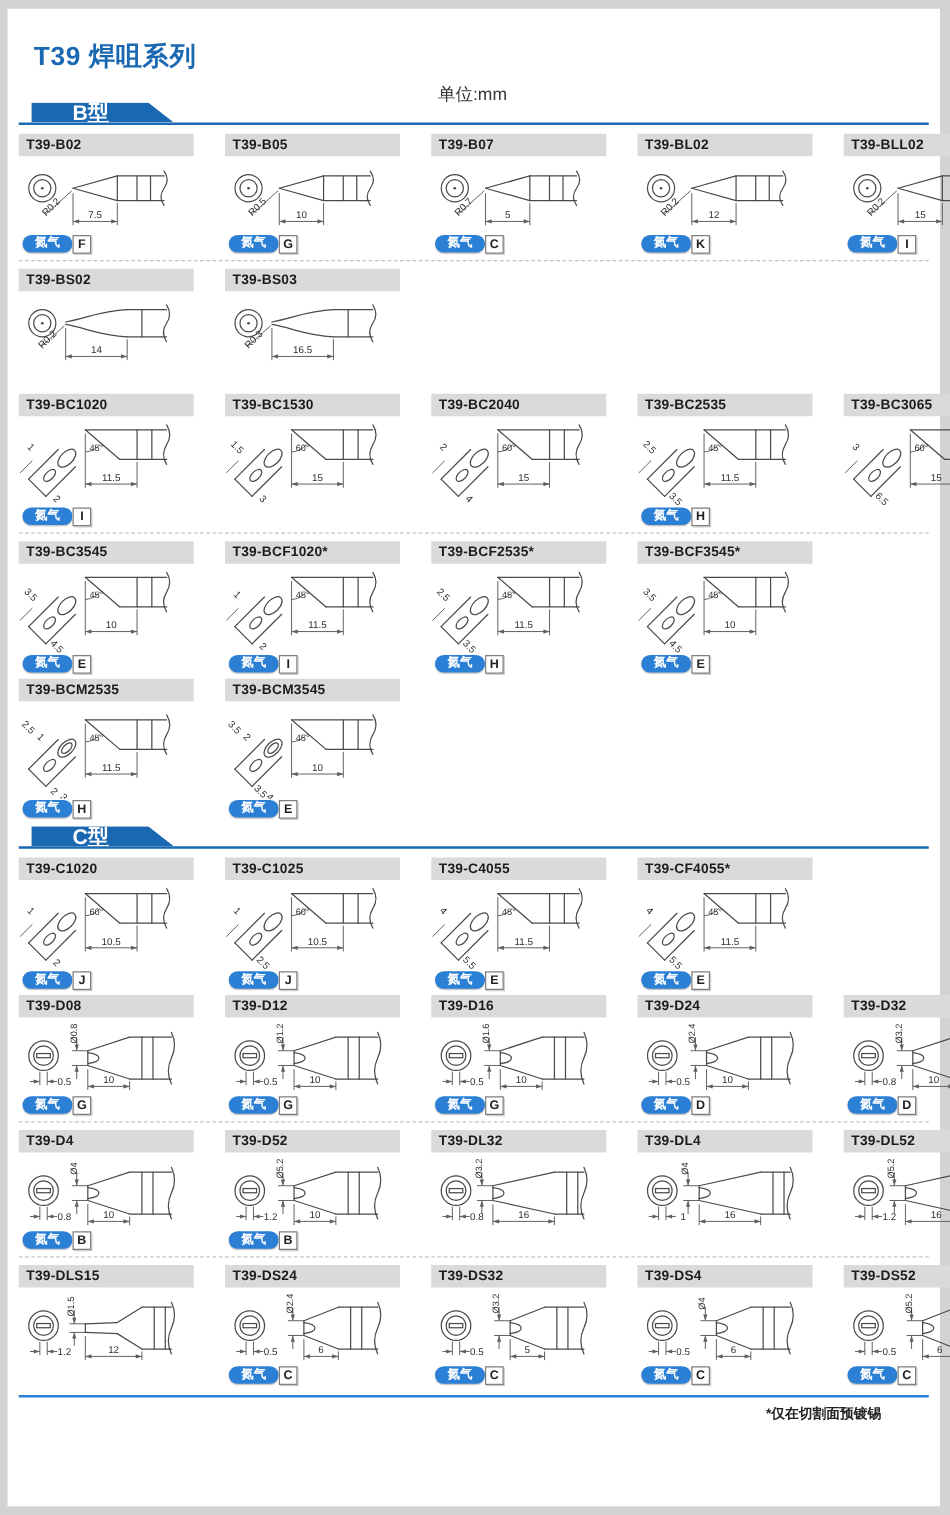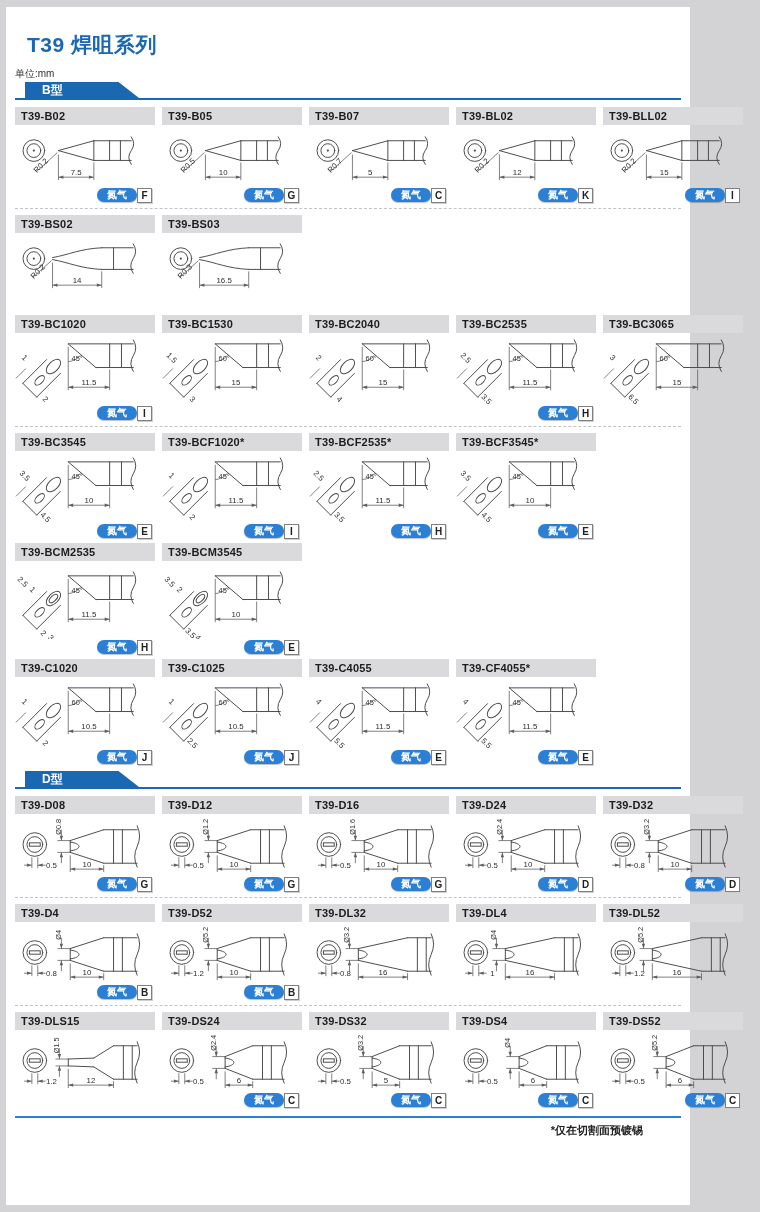--- a/index.html
+++ b/index.html
@@ -1,29 +1,29 @@
 <!DOCTYPE html>
 <html style="--accent: #1a68b2; --badge: #2b80d5;"><head>
 <meta charset="utf-8">
 <style>
   html,body{margin:0;padding:0;width:760px;height:1212px;background:#d3d3d5;overflow:hidden}
   body{font-family:"Liberation Sans","DejaVu Sans",sans-serif}
-  .page{position:absolute;left:6px;top:7px;width:684px;height:1198px;background:#fff;box-sizing:border-box;padding:0 9px}
+  .page{position:absolute;left:6px;top:7px;width:746px;height:1198px;background:#fff;box-sizing:border-box;padding:0 9px}
   .title{color:var(--accent,#1a68b2);font-size:21px;font-weight:bold;margin:24px 0 8px 12px;letter-spacing:.5px}
-  .unit{text-align:left;font-size:10px;color:#333;height:12px;margin:0 2px -2px 0}
+  .unit{text-align:center;font-size:14px;color:#333;height:12px;margin:0 2px -2px 0}
   .section-banner{position:relative;height:16px;border-bottom:2px solid var(--accent,#1a68b2);margin:5px 0 4px}
   .tab{position:absolute;left:10px;bottom:0;height:16px;line-height:17px;width:114px;background:var(--accent,#1a68b2);
-       color:#fff;font-size:12px;font-weight:bold;padding-left:17px;box-sizing:border-box;
+       color:#fff;font-size:17px;font-weight:bold;padding-left:33px;box-sizing:border-box;
        clip-path:polygon(0 0,82% 0,100% 100%,0 100%)}
-  .row{display:flex;gap:7px;padding:3px 0 1px}
+  .row{display:flex;gap:25px;padding:3px 0 1px}
   .cell{width:140px;flex:none}
   .cell-header{height:18px;line-height:18px;background:#dadadd;font-size:11px;font-weight:bold;color:#1c1c1c;padding-left:6px;letter-spacing:.2px}
   .draw{padding-top:1px}
   .draw svg{display:block}
-  .badges{display:flex;justify-content:flex-end;align-items:center;height:16px;padding:0 3px}
+  .badges{display:flex;justify-content:flex-start;align-items:center;height:16px;padding:0 3px}
   .n2{background:var(--badge,#2b80d5);color:#fff;font-size:10px;font-weight:bold;border-radius:8px;padding:0 10px;height:14px;line-height:14px;box-shadow:0 1px 1px rgba(0,0,0,.25)}
   .grade{width:13px;height:13px;border:1px solid #7f7f7f;background:#fff;color:#222;font-size:10px;font-weight:bold;line-height:13px;text-align:center;box-shadow:1px 1px 0 #cfcfcf}
   .hide{visibility:hidden}
   .dashed{border-top:1px dashed #c3c3c5;margin:4px 0 3px}
   .footrule{border-top:2px solid var(--badge,#2b80d5);margin-top:7px}
   .footnote{text-align:right;padding-right:38px;font-size:11px;font-weight:bold;color:#222;margin-top:5px}
   svg text{font-family:"Liberation Sans","DejaVu Sans",sans-serif}
 </style>
 </head>
 <body>
@@ -613,20 +613,23 @@
               <polygon points="96,58 91,56.3 91,59.7" fill="#5f5f5f"></polygon>
               <text x="75" y="55.5" font-size="8" fill="#2e2e2e" text-anchor="middle">10</text>
             </svg>
           </div>
           <div class="badges">
             <span class="n2">氮气</span>
             <span class="grade">E</span>
           </div>
         </div>
       </div>
+      <div class="section-banner">
+        <span class="tab">C型</span>
+      </div>
       <div class="row">
         <div class="cell">
           <div class="cell-header">T39-C1020</div>
           <div class="draw">
             <svg viewBox="0 0 142 72" width="140" height="71">
               <line x1="8" y1="50" x2="32" y2="26" stroke="#4a4a4a" stroke-width="1" fill="none" stroke-linecap="round"></line>
               <line x1="22" y1="64" x2="46" y2="40" stroke="#4a4a4a" stroke-width="1" fill="none" stroke-linecap="round"></line>
               <line x1="8" y1="50" x2="22" y2="64" stroke="#4a4a4a" stroke-width="1" fill="none" stroke-linecap="round"></line>
               <ellipse cx="39" cy="33" rx="9" ry="5" transform="rotate(-45 39 33)" stroke="#4a4a4a" stroke-width="1" fill="none" stroke-linecap="round"></ellipse>
               <ellipse cx="25" cy="47" rx="6" ry="3.2" transform="rotate(-45 25 47)" stroke="#4a4a4a" stroke-width="1" fill="none" stroke-linecap="round"></ellipse>
@@ -746,23 +749,20 @@
               <polygon points="54,54 59,52.3 59,55.7" fill="#5f5f5f"></polygon>
               <polygon points="96,54 91,52.3 91,55.7" fill="#5f5f5f"></polygon>
               <text x="75" y="51.5" font-size="8" fill="#2e2e2e" text-anchor="middle">11.5</text>
             </svg>
           </div>
           <div class="badges">
             <span class="n2">氮气</span>
             <span class="grade">E</span>
           </div>
         </div>
-      </div>
-      <div class="section-banner">
-        <span class="tab">D型</span>
       </div>
       <div class="row">
         <div class="cell">
           <div class="cell-header">T39-D08</div>
           <div class="draw">
             <svg viewBox="0 0 142 62" width="140" height="61">
               <circle cx="20" cy="30" r="12" stroke="#4a4a4a" stroke-width="1" fill="none" stroke-linecap="round"></circle>
               <circle cx="20" cy="30" r="8" stroke="#4a4a4a" stroke-width="1" fill="none" stroke-linecap="round"></circle>
               <rect x="14.5" y="28.3" width="11" height="3.4" stroke="#4a4a4a" stroke-width="1" fill="none" stroke-linecap="round"></rect>
               <line x1="56" y1="26" x2="56" y2="38" stroke="#4a4a4a" stroke-width="1" fill="none" stroke-linecap="round"></line>

